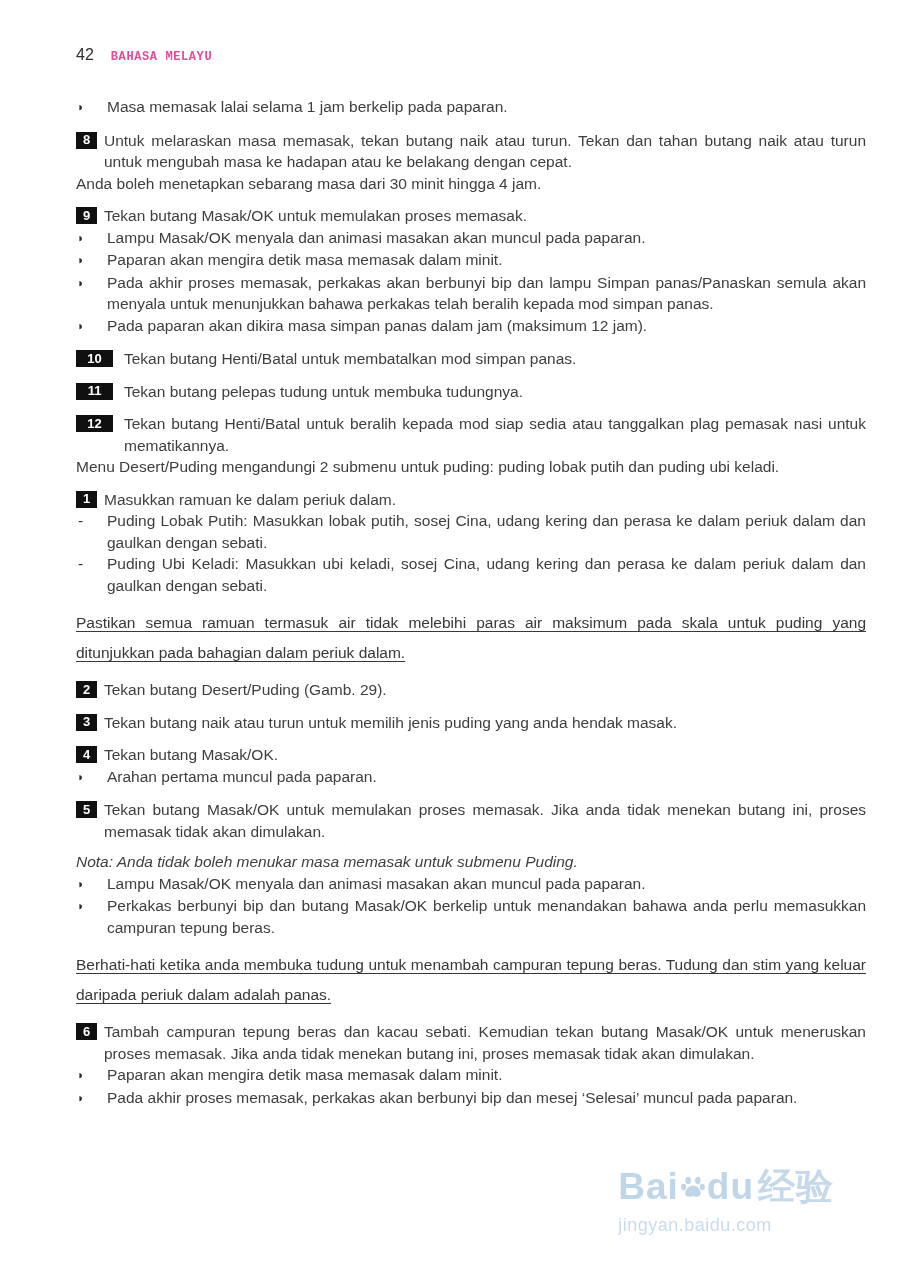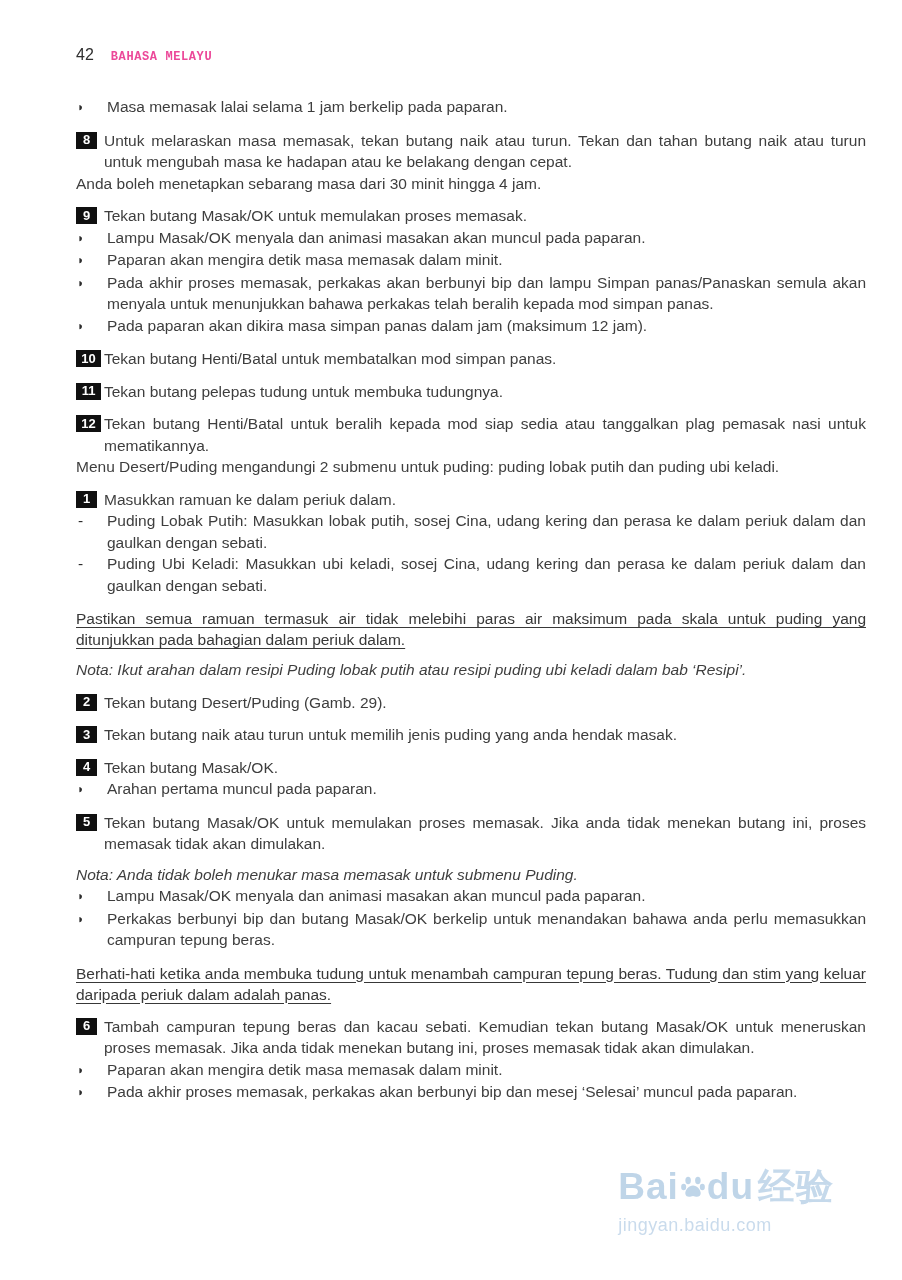--- a/index.html
+++ b/index.html
@@ -23,38 +23,38 @@
 
   .item.step { display:flex; margin-top:11px; }
   .badge {
     flex:0 0 auto;
     width:21px; height:17px;
     margin-top:2px; margin-right:7px;
     background:#101010; color:#ffffff;
     font-size:13px; font-weight:bold;
     display:flex; align-items:center; justify-content:center;
   }
-  .badge.wide { width:25px; margin-right:3px; }
+  .badge.wide { width:37px; margin-right:11px; }
   .item.step .txt { flex:1; text-align:justify; }
 
   .item.bullet, .item.dash { display:flex; }
   .marker { flex:0 0 31px; color:#2c2c2c; }
   .item.bullet .marker { font-size:12px; padding-top:1px; padding-left:1px; }
   .item.dash .marker { padding-left:2px; }
   .item.bullet .txt, .item.dash .txt { flex:1; text-align:justify; }
 
   .item.plain { margin-top:0; }
   .item.heading {
     margin-top:14px; margin-left:31px;
     font-weight:bold; font-size:16px; color:#1f1f1f;
     text-align:left;
   }
   .item.warning {
     margin-top:12px; margin-bottom:2px;
-    line-height:21px;
+    line-height:30px;
     text-decoration:underline;
     text-underline-offset:3px;
     color:#383838;
   }
   .item.note { margin-top:9px; font-style:italic; }
 
   .watermark {
     position:absolute; right:68px; bottom:44px;
     pointer-events:none; opacity:0.85;
     text-align:left;
@@ -126,21 +126,20 @@
       </div>
       <div class="item dash">
         <span class="marker">-</span>
         <span class="txt">Puding Lobak Putih: Masukkan lobak putih, sosej Cina, udang kering dan perasa ke dalam periuk dalam dan gaulkan dengan sebati.</span>
       </div>
       <div class="item dash">
         <span class="marker">-</span>
         <span class="txt">Puding Ubi Keladi: Masukkan ubi keladi, sosej Cina, udang kering dan perasa ke dalam periuk dalam dan gaulkan dengan sebati.</span>
       </div>
       <div class="item warning">Pastikan semua ramuan termasuk air tidak melebihi paras air maksimum pada skala untuk puding yang ditunjukkan pada bahagian dalam periuk dalam.</div>
-      <div class="item note">Nota: Ikut arahan dalam resipi Puding lobak putih atau resipi puding ubi keladi dalam bab ‘Resipi’.</div>
       <div class="item step">
         <span class="badge">2</span>
         <span class="txt">Tekan butang Desert/Puding (Gamb. 29).</span>
       </div>
       <div class="item step">
         <span class="badge">3</span>
         <span class="txt">Tekan butang naik atau turun untuk memilih jenis puding yang anda hendak masak.</span>
       </div>
       <div class="item step">
         <span class="badge">4</span>

